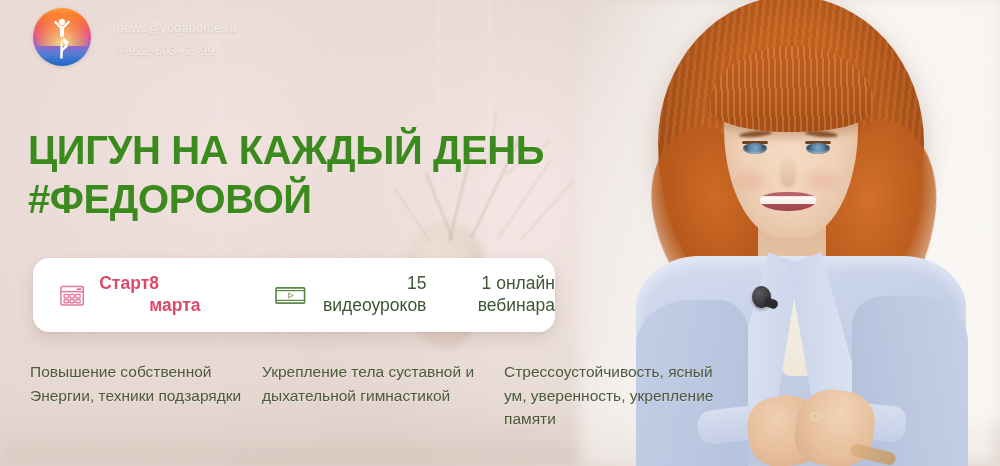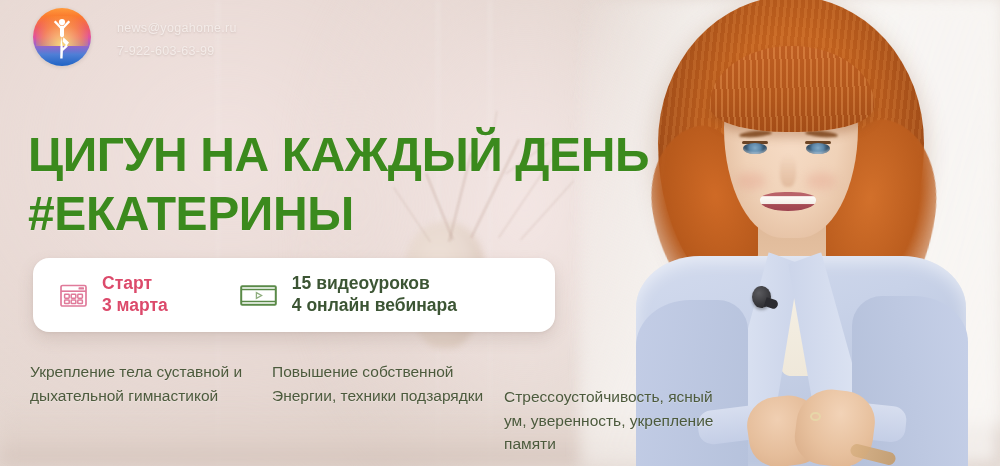--- a/index.html
+++ b/index.html
@@ -258,52 +258,52 @@
     text-shadow:0 1px 2px rgba(120,95,85,.22);
   }
 
   .eyebrow {
     position:absolute; left:30px; top:99px;
     font-size:16.5px; font-weight:700; letter-spacing:.55px;
     color:#5f6c4e;
   }
   .headline {
     position:absolute; left:28px; top:126px;
-    font-size:48px; line-height:1.22; font-weight:800;
+    font-size:40px; line-height:1.22; font-weight:800;
     letter-spacing:-.4px; color:#3b8a1d;
     text-shadow:0 1px 0 rgba(255,255,255,.18);
   }
   .headline .l2 { display:block; }
 
   .infocard {
     position:absolute; left:33px; top:258px;
     width:522px; height:74px;
     background:#ffffff; border-radius:16px;
     box-shadow:0 7px 16px rgba(120,95,85,.17), 0 1px 3px rgba(120,95,85,.1);
     display:flex; align-items:center;
   }
   .ic-item { display:flex; align-items:center; gap:15px; }
   .ic-item.start { margin-left:27px; }
   .ic-item.video { margin-left:72px; }
-  .ic-text { display:flex; flex-direction:column; line-height:1.24; }
+  .ic-text { display:flex; flex-direction:row; line-height:1.24; }
   .ic-text .t1, .ic-text .t2 { font-size:17.5px; font-weight:700; }
   .pinktxt .t1, .pinktxt .t2 { color:#dc4a6b; }
-  .greentxt .t1, .greentxt .t2 { color:#3c5534; font-weight:700; }
+  .greentxt .t1, .greentxt .t2 { color:#3c5534; font-weight:400;text-align:right; }
 
   .cal-icon { width:27px; height:25px; position:relative; }
   .vid-icon { width:37px; height:25px; position:relative; }
 
   .benefits { position:absolute; left:30px; top:360px; width:700px; display:flex; }
   .benefit {
     font-size:15.5px; line-height:1.52; color:#4c5a3c; font-weight:500;
     text-shadow:0 1px 1px rgba(255,255,255,.3);
   }
   .b1 { width:242px; }
   .b2 { width:232px; }
-  .b3 { width:215px;margin-top:25px; }
+  .b3 { width:215px; }
 </style>
 </head>
 <body>
 
 <div id="stage">
 
   <div class="wall-glow"></div>
   <div class="wall-glow2"></div>
   <div class="right-wall"></div>
   <div class="moulding m1"></div>
@@ -379,57 +379,57 @@
       </div>
       <div class="contact">
         <div>news@yogahome.ru</div>
         <div>7-922-603-63-99</div>
       </div>
     </div>
 
 
     <div class="headline">
       <span class="l1">ЦИГУН НА КАЖДЫЙ ДЕНЬ</span>
-      <span class="l2">#ЕКАТЕРИНЫ</span>
+      <span class="l2">#ФЕДОРОВОЙ</span>
     </div>
 
     <div class="infocard">
 
       <div class="ic-item start">
         <svg class="cal-icon" viewBox="0 0 27 25">
           <rect x="1" y="2.5" width="25" height="20.5" rx="1.6" fill="none" stroke="#e07a9a" stroke-width="1.7"></rect>
           <line x1="1" y1="8.2" x2="26" y2="8.2" stroke="#e07a9a" stroke-width="1.6"></line>
           <rect x="18.5" y="4.3" width="5.5" height="2.2" rx=".6" fill="#e07a9a"></rect>
           <rect x="4.6" y="11.2" width="4.6" height="4" rx=".7" fill="none" stroke="#e07a9a" stroke-width="1.5"></rect>
           <rect x="11.2" y="11.2" width="4.6" height="4" rx=".7" fill="none" stroke="#e07a9a" stroke-width="1.5"></rect>
           <rect x="17.8" y="11.2" width="4.6" height="4" rx=".7" fill="none" stroke="#e07a9a" stroke-width="1.5"></rect>
           <rect x="4.6" y="17" width="4.6" height="3.6" rx=".7" fill="none" stroke="#e07a9a" stroke-width="1.5"></rect>
           <rect x="11.2" y="17" width="4.6" height="3.6" rx=".7" fill="none" stroke="#e07a9a" stroke-width="1.5"></rect>
           <rect x="17.8" y="17" width="4.6" height="3.6" rx=".7" fill="none" stroke="#e07a9a" stroke-width="1.5"></rect>
         </svg>
         <div class="ic-text pinktxt">
           <span class="t1">Старт</span>
-          <span class="t2">3 марта</span>
+          <span class="t2">8 марта</span>
         </div>
       </div>
 
       <div class="ic-item video">
         <svg class="vid-icon" viewBox="0 0 37 25">
           <rect x="1.2" y="3.2" width="34.6" height="18.6" rx="1" fill="none" stroke="#5a8a48" stroke-width="2"></rect>
           <line x1="1.2" y1="6.6" x2="35.8" y2="6.6" stroke="#5a8a48" stroke-width="1.5"></line>
           <line x1="1.2" y1="18.4" x2="35.8" y2="18.4" stroke="#5a8a48" stroke-width="1.5"></line>
           <path d="M16.4 9.6 L21.6 12.5 L16.4 15.4 Z" fill="none" stroke="#8fae7f" stroke-width="1.3"></path>
         </svg>
         <div class="ic-text greentxt">
           <span class="t1">15 видеоуроков</span>
-          <span class="t2">4 онлайн вебинара</span>
+          <span class="t2">1 онлайн вебинара</span>
         </div>
       </div>
     </div>
 
     <div class="benefits">
+      <div class="benefit b2">Повышение собственной Энергии, техники подзарядки</div>
       <div class="benefit b1">Укрепление тела суставной и дыхательной гимнастикой</div>
-      <div class="benefit b2">Повышение собственной Энергии, техники подзарядки</div>
       <div class="benefit b3">Стрессоустойчивость, ясный ум, уверенность, укрепление памяти</div>
     </div>
 
   </div>
 </div>
 
 </body></html>

